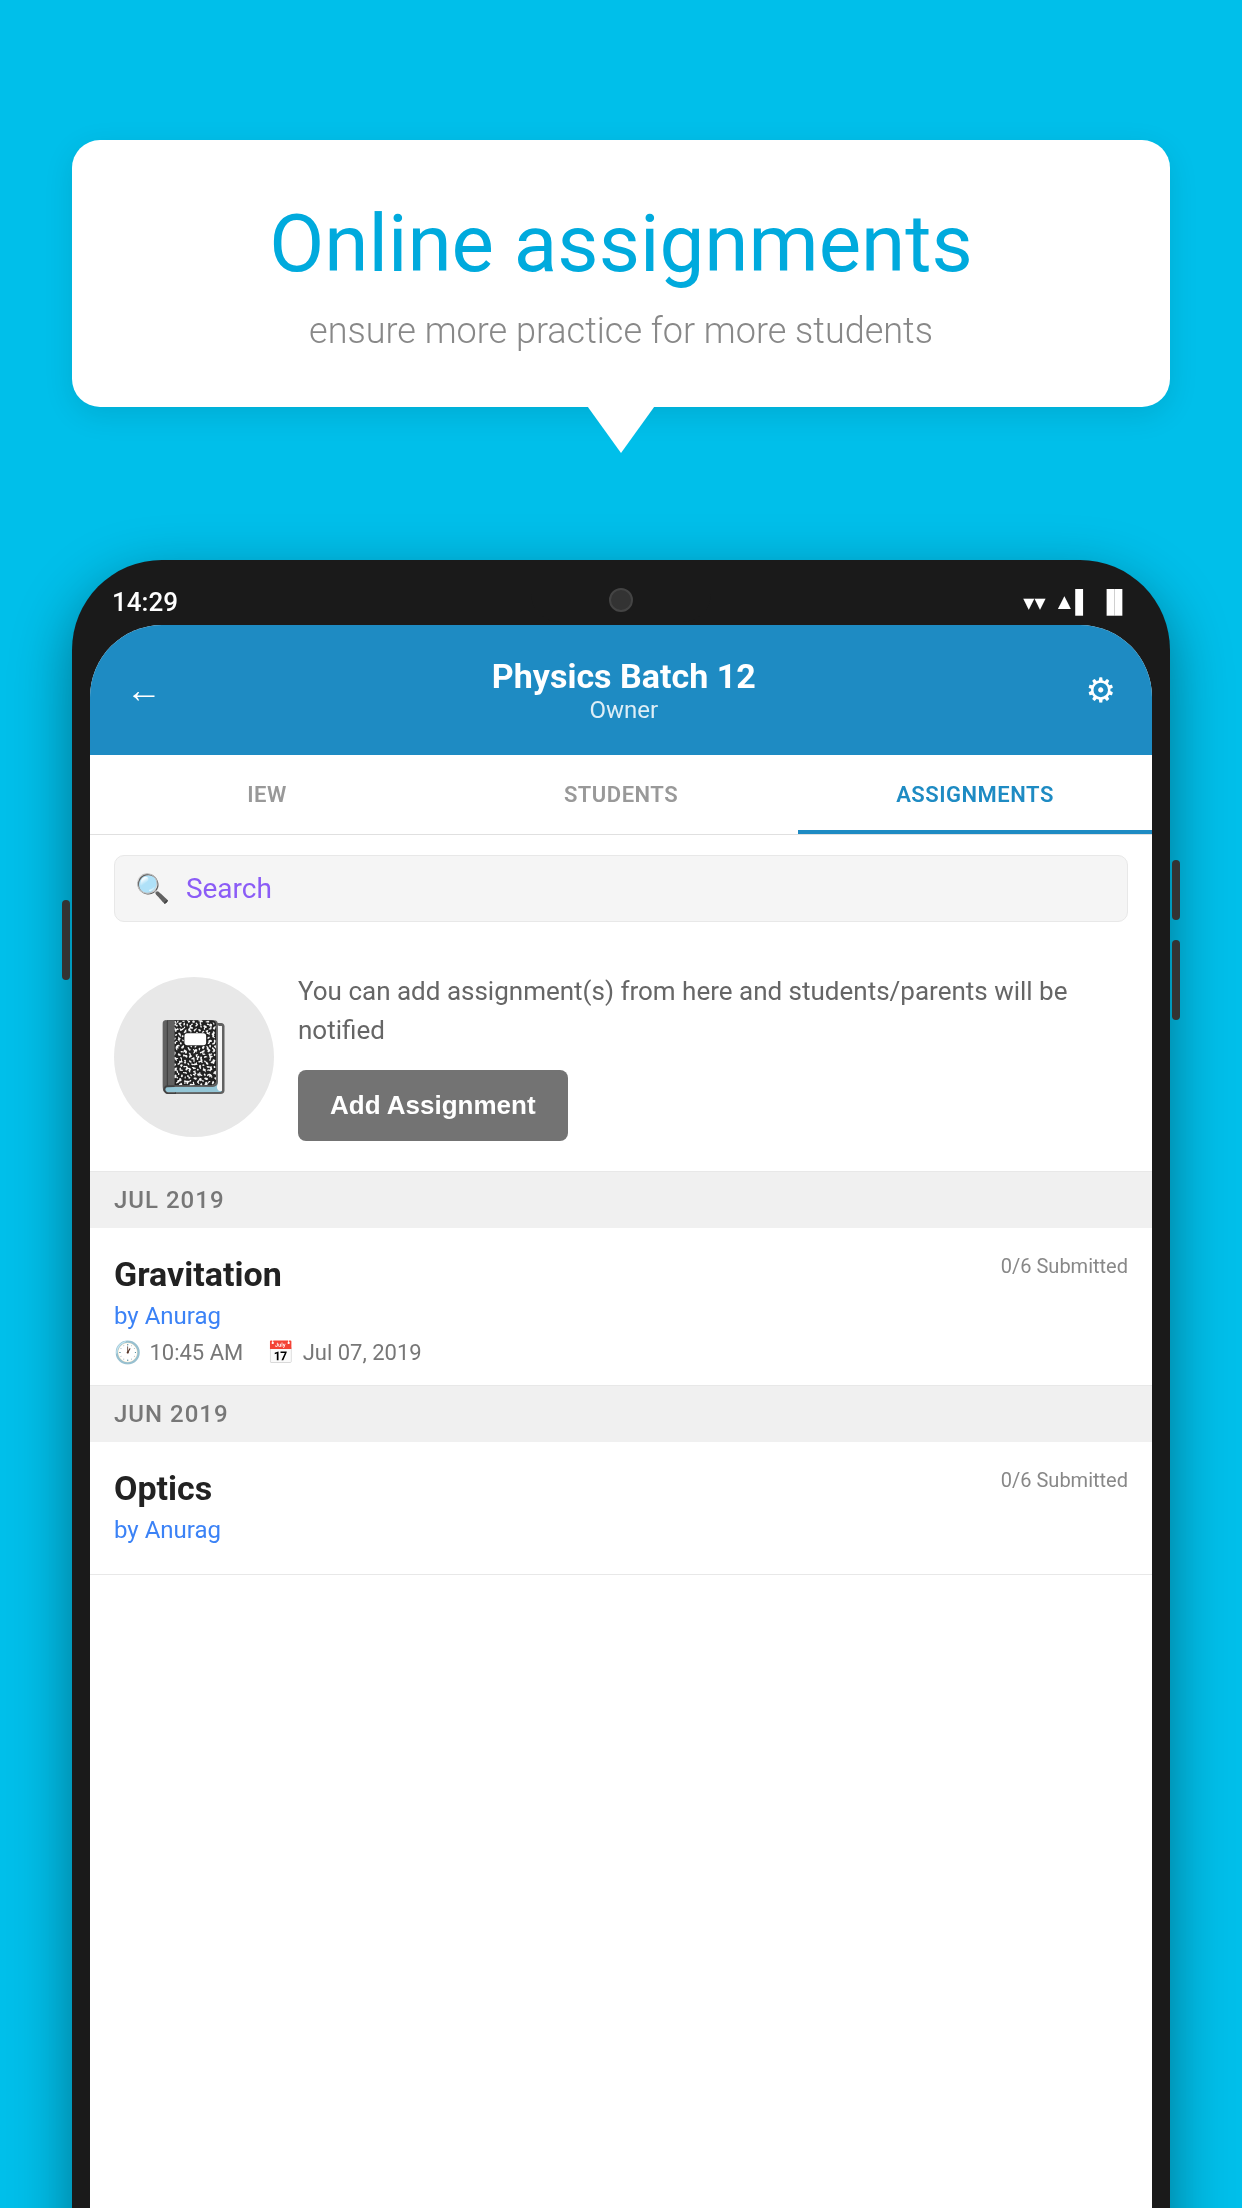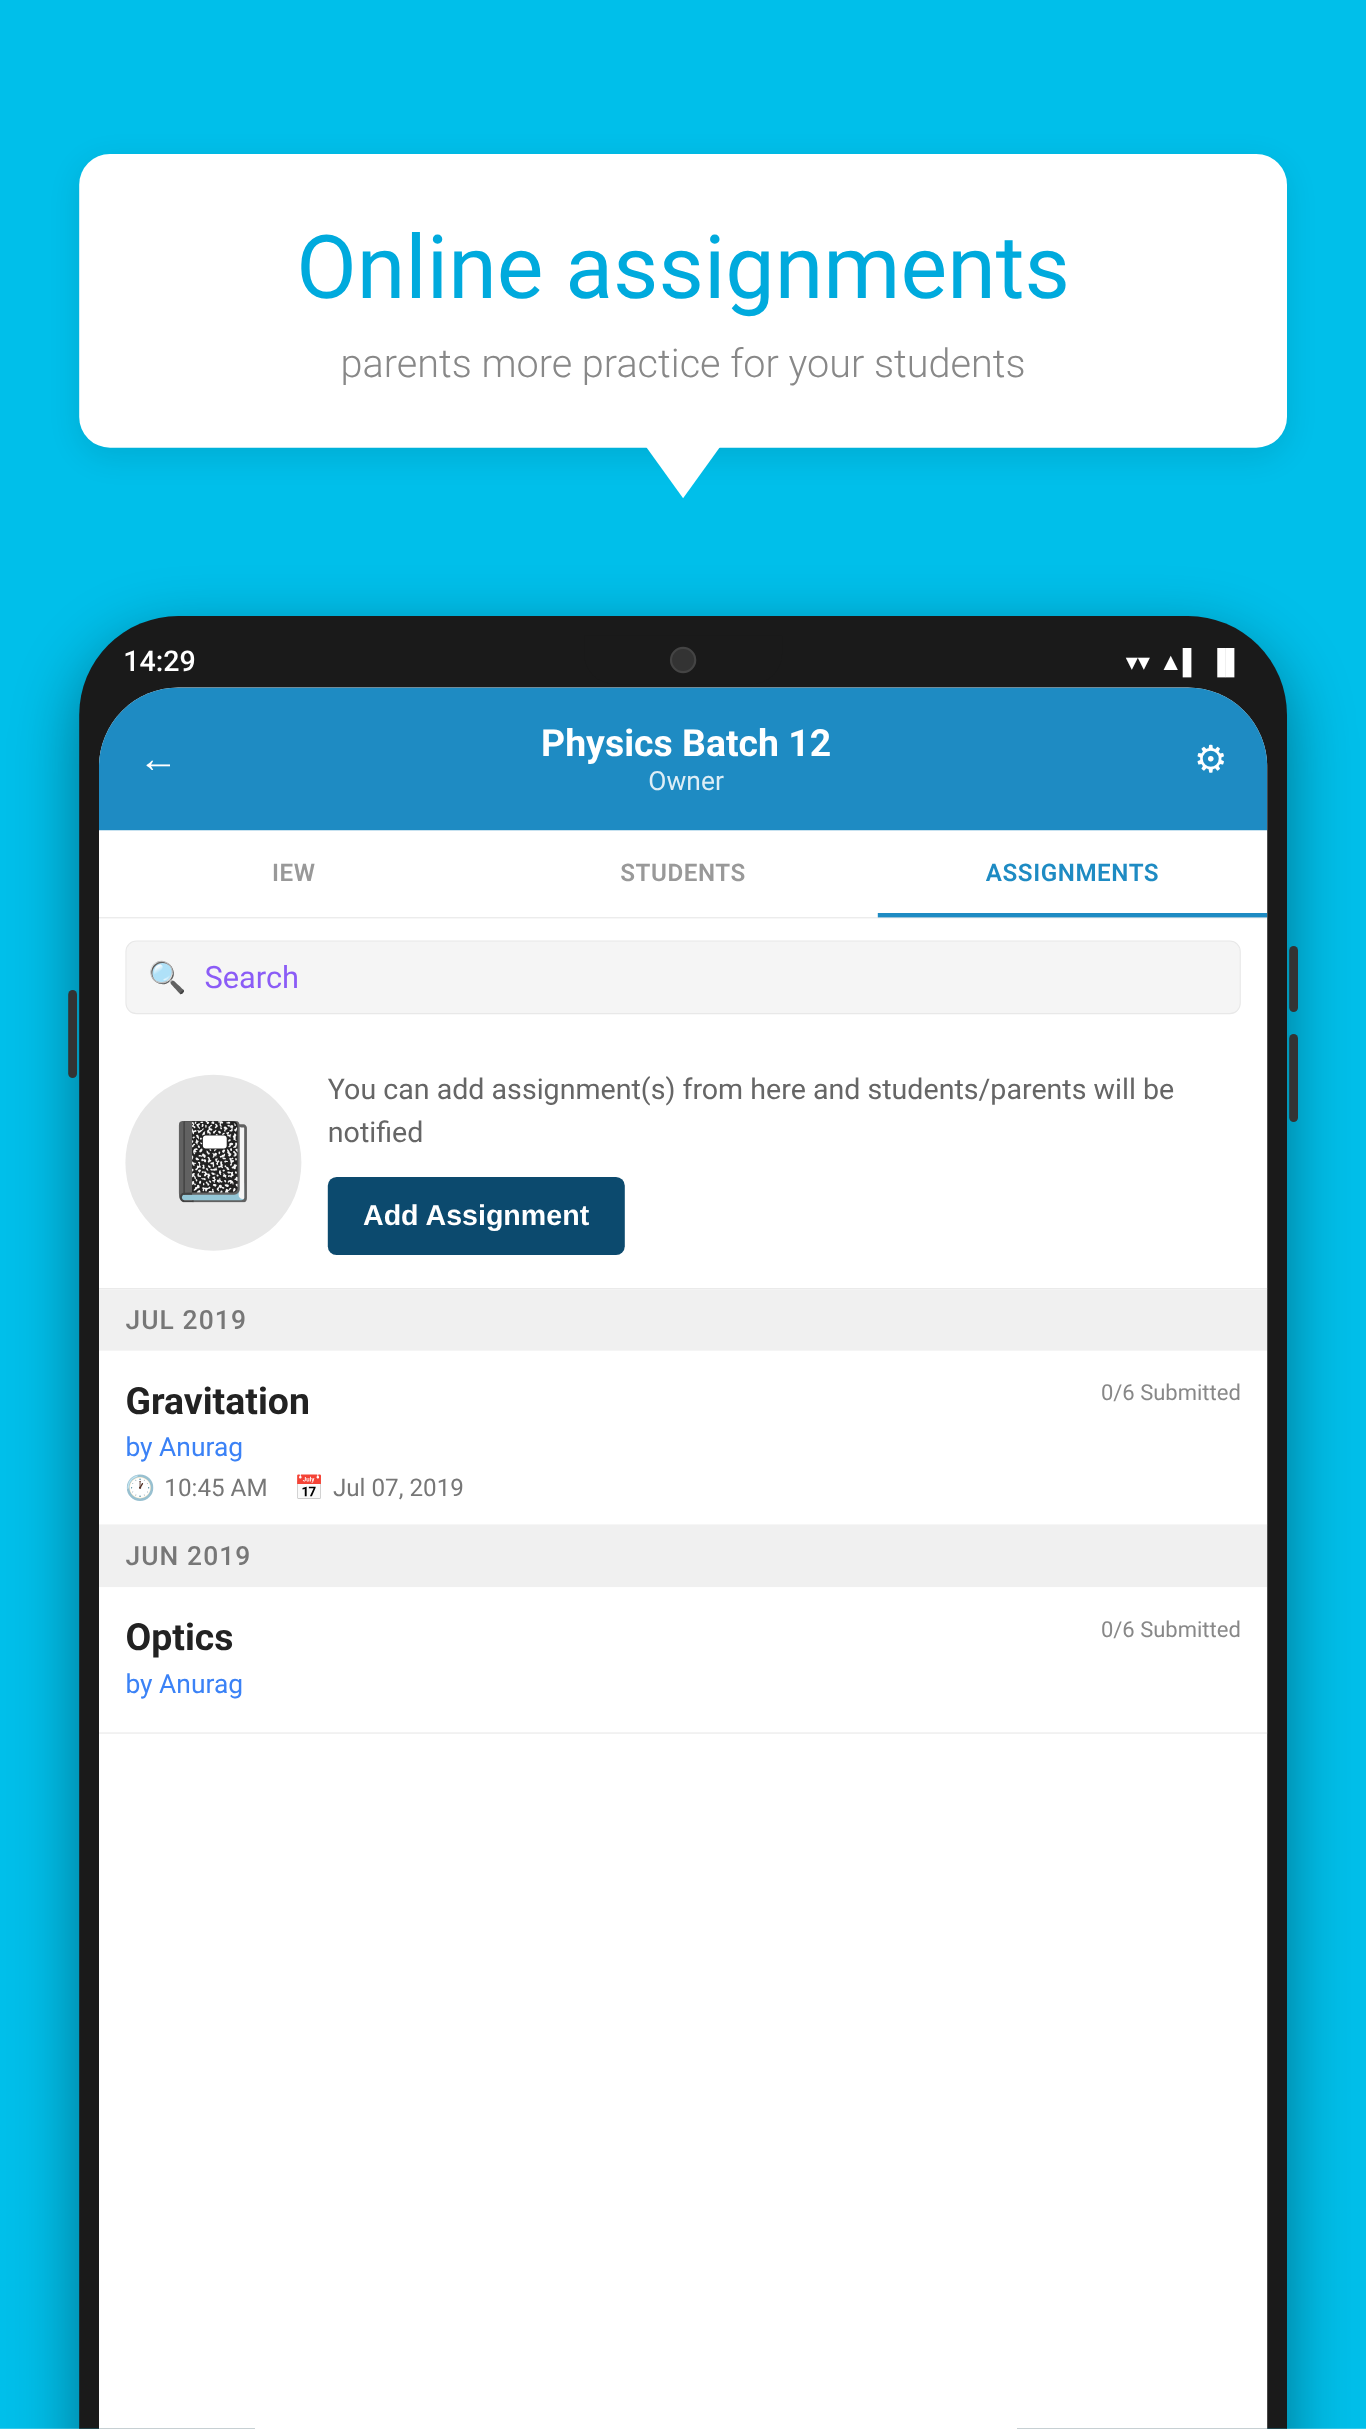--- a/index.html
+++ b/index.html
@@ -269,21 +269,21 @@
     }
 
     .promo-text {
       font-size: 26px;
       color: #666;
       line-height: 1.5;
       margin-bottom: 20px;
     }
 
     .add-assignment-btn {
-      background: #0c4a6e;
+      background: #737373;
       color: white;
       border: none;
       border-radius: 8px;
       padding: 20px 32px;
       font-size: 26px;
       font-weight: 600;
       cursor: pointer;
     }
 
     
@@ -371,21 +371,21 @@
       left: -10px;
       top: 340px;
     }
   </style>
 </head>
 <body>
 
 <div class="speech-bubble-container">
   <div class="speech-bubble">
     <div class="bubble-title">Online assignments</div>
-    <div class="bubble-subtitle">parents more practice for your students</div>
+    <div class="bubble-subtitle">ensure more practice for more students</div>
   </div>
 </div>
 
 <div class="phone-outer">
   <div class="phone-frame">
 
     <div class="phone-side-btn vol-up"></div>
     <div class="phone-side-btn vol-down"></div>
     <div class="phone-side-btn power-btn"></div>
 

